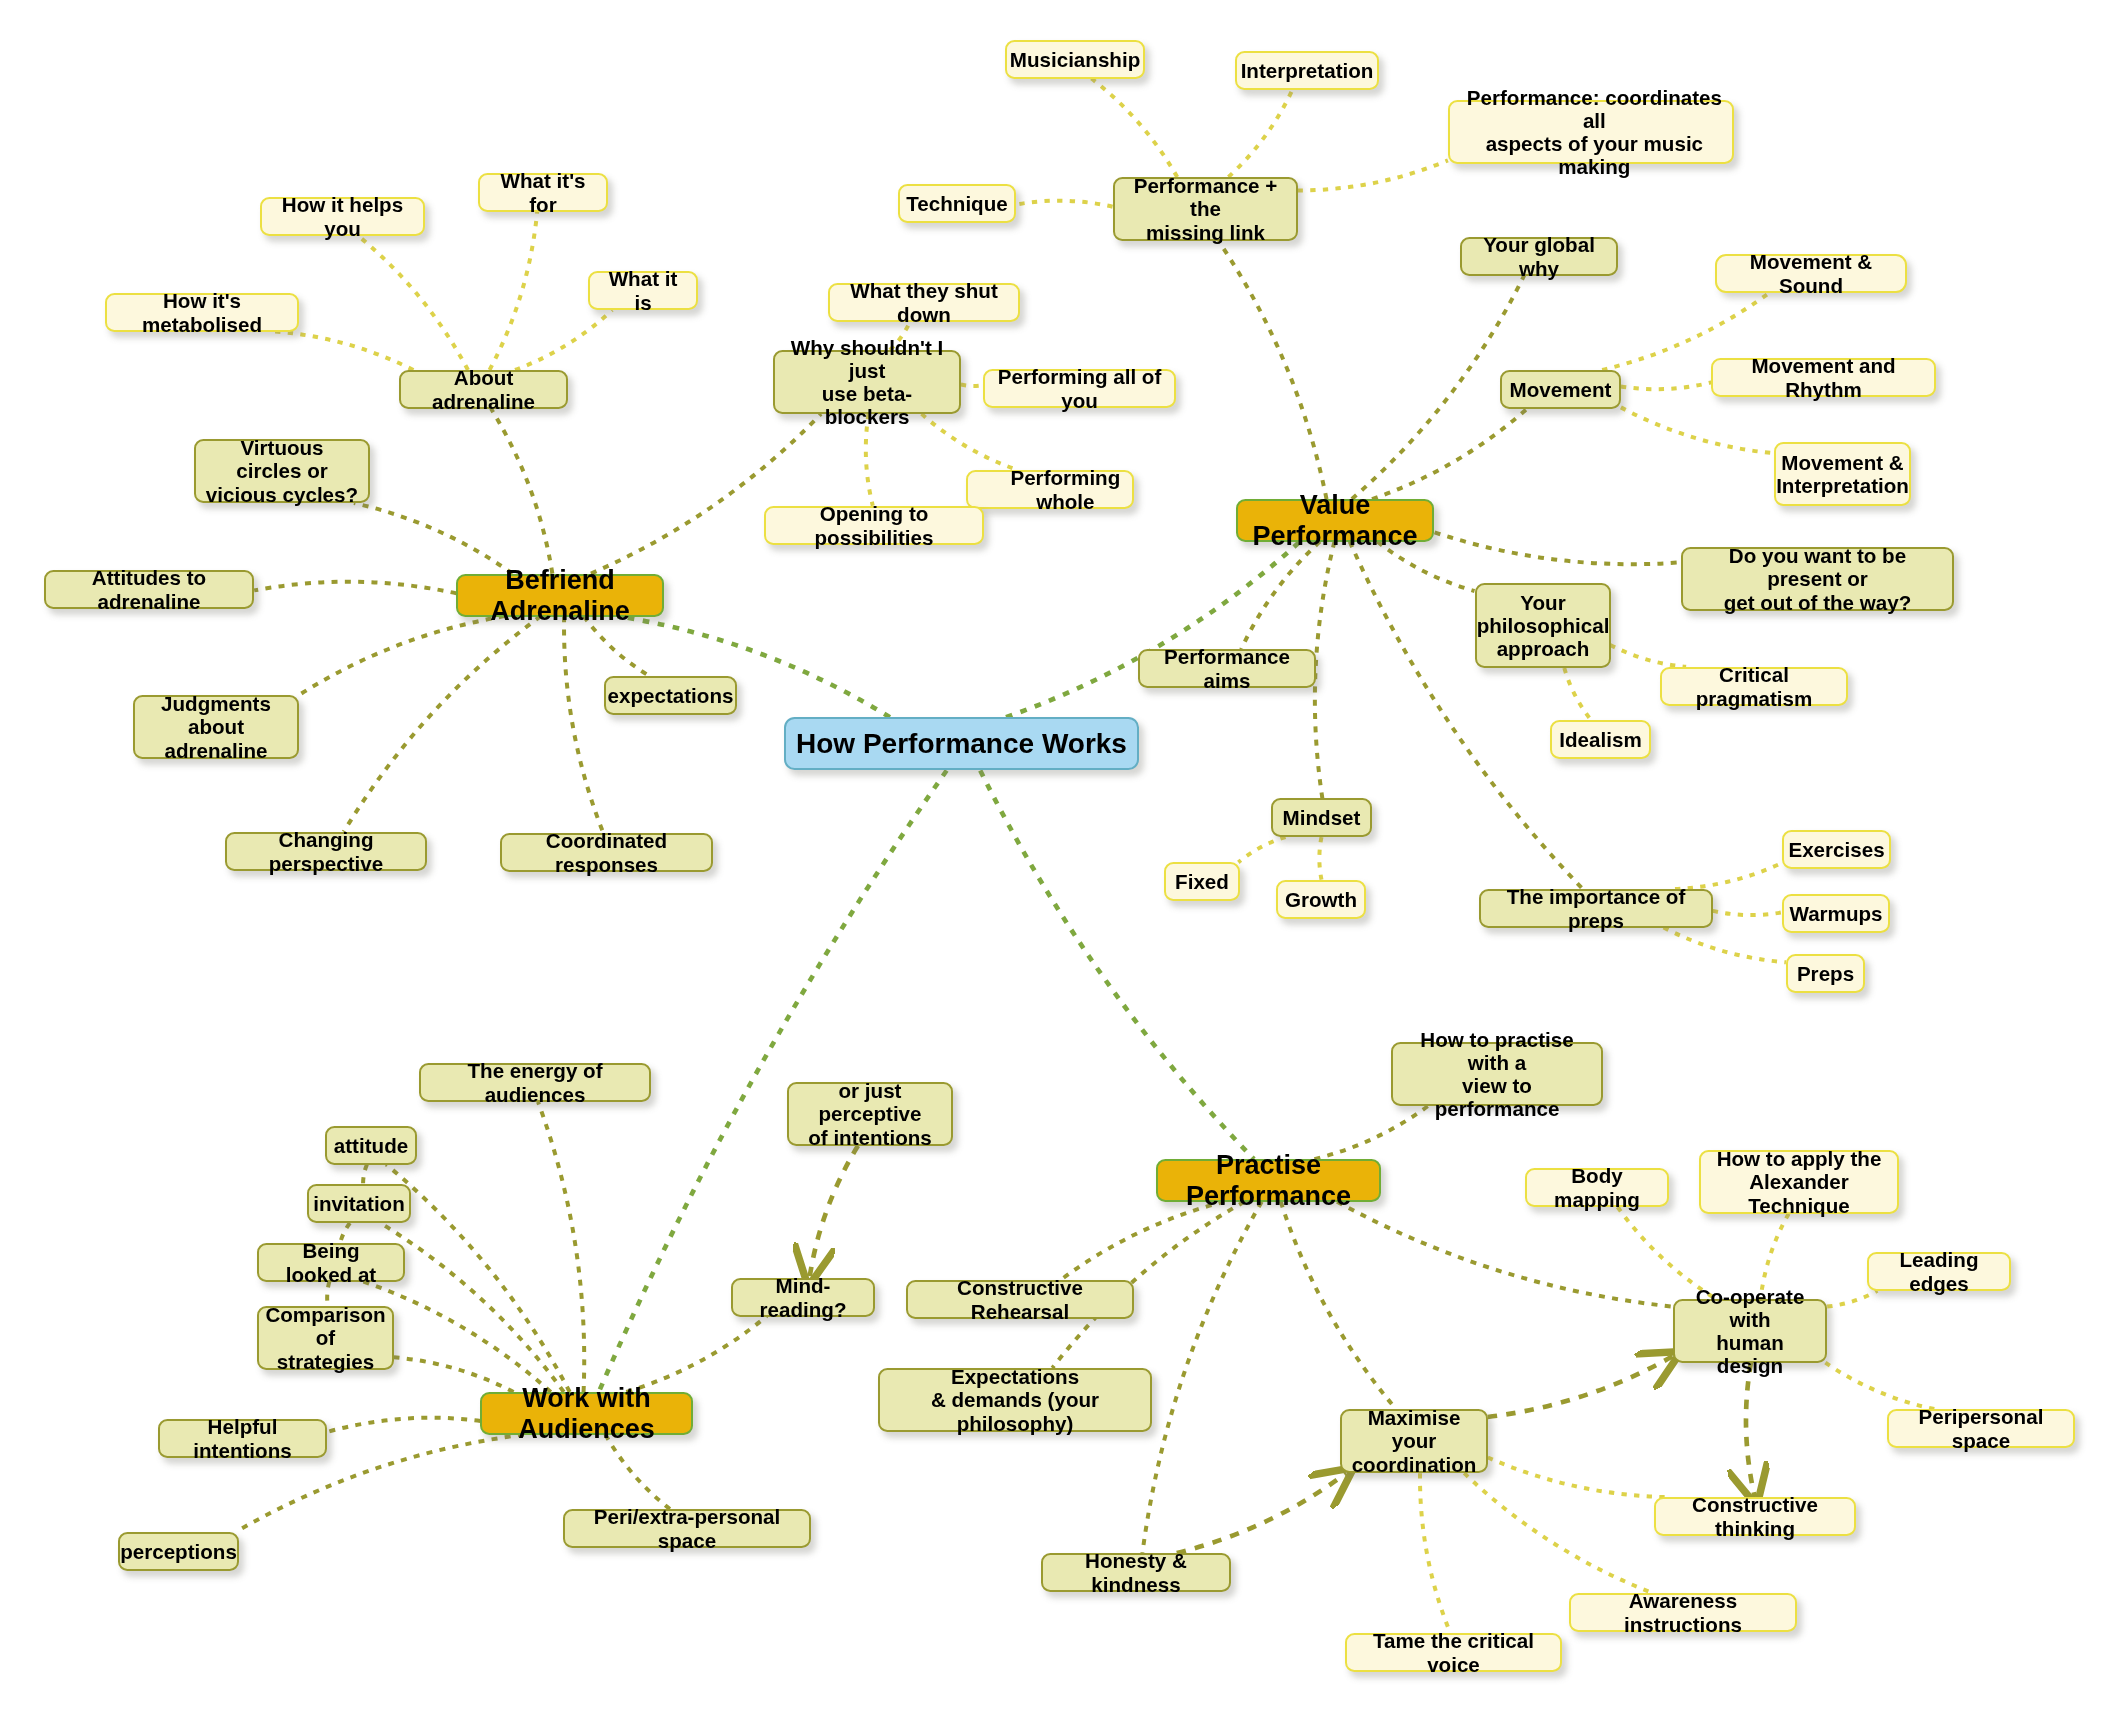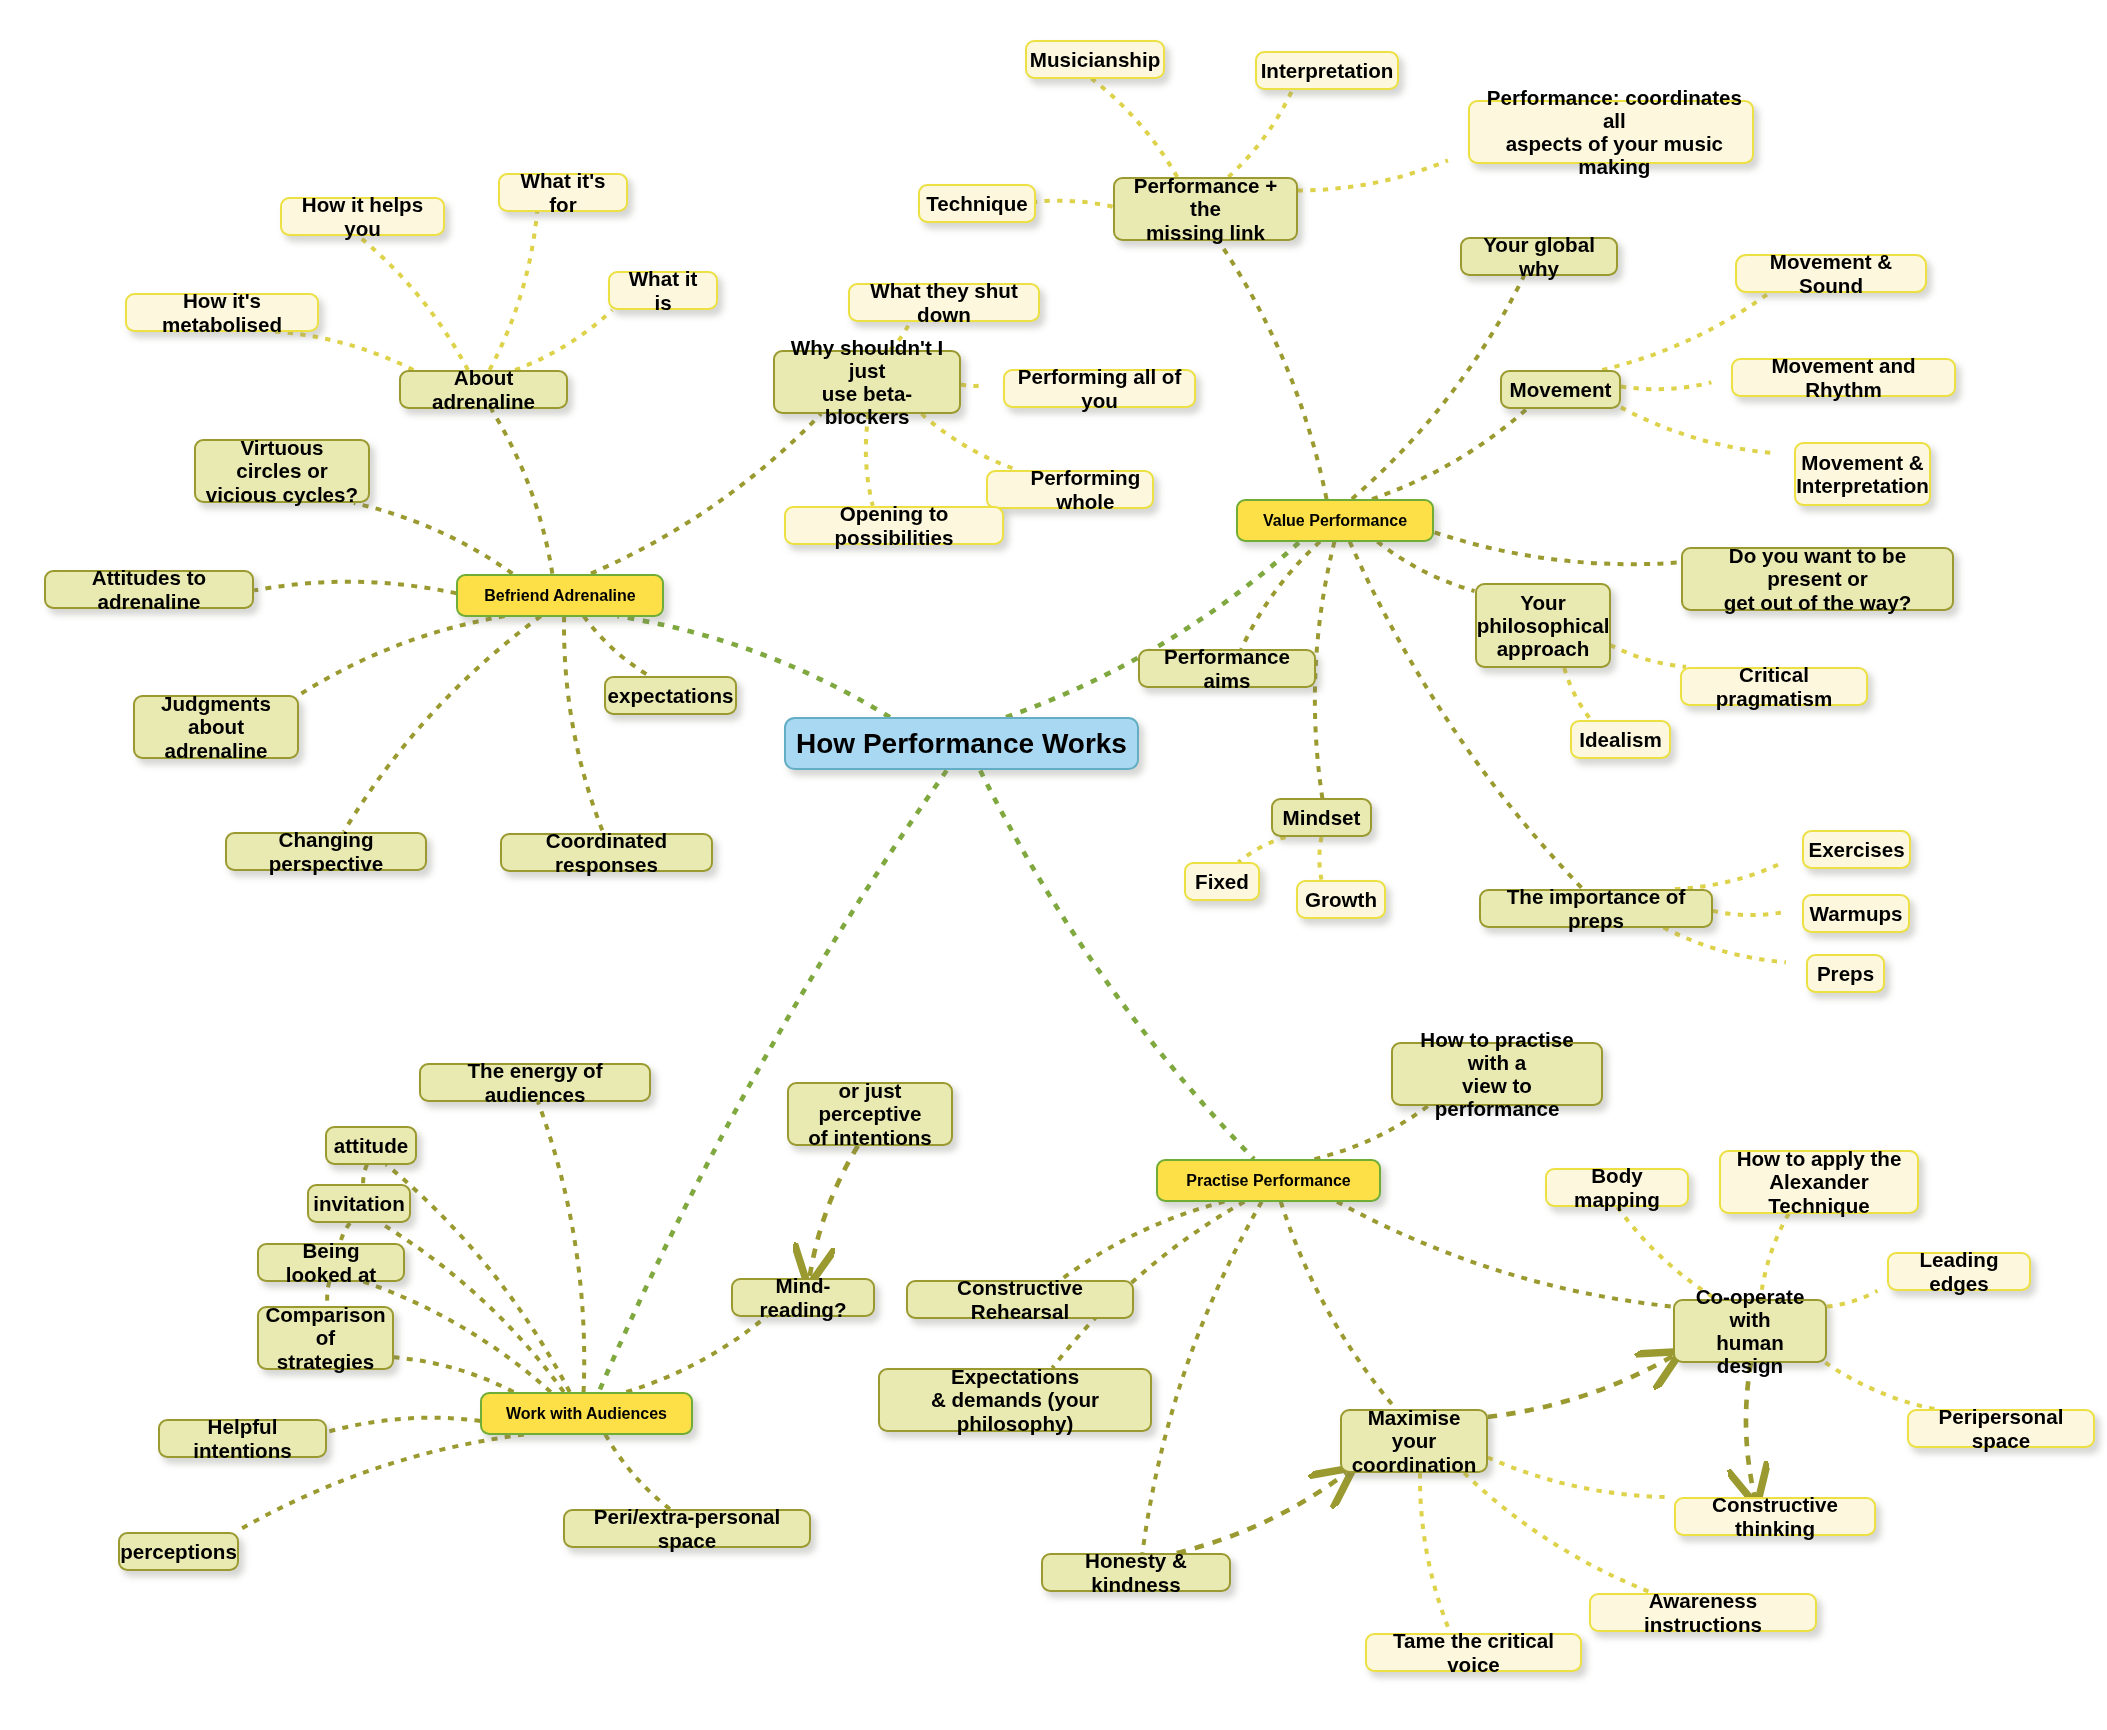--- a/index.html
+++ b/index.html
@@ -24,34 +24,33 @@
     box-shadow:4.7px 5.3px 6px rgba(120,120,110,0.30);
     white-space:pre-line;
   }
   .n-root{
     background:#a9d9f2;
     border:2.7px solid #63aec4;
     font-size:28px;
     border-radius:10.6px;
   }
   .n-branch{
-    background:#fde047;
+    background:#eab308;
     border:2.7px solid #70ad36;
-    font-size:16px;
+    font-size:27px;
   }
   .n-sub{
     background:#e9e9b2;
     border:2.7px solid #9a9a30;
     font-size:20.6px;
   }
   .n-leaf{
     background:#fdf8dd;
     border:2.7px solid #ece042;
     font-size:20.6px;
-    margin-left:20px;
   }
 </style>
 </head>
 <body>
 
 <div id="canvas">
   <svg id="edges" viewBox="0 0 3168 2600" xmlns="http://www.w3.org/2000/svg">
     <defs>
       <marker id="arw" markerWidth="9" markerHeight="9" refX="7" refY="4.5" orient="auto" markerUnits="strokeWidth">
         <path d="M0,0 L9,4.5 L0,9" fill="none" stroke="#9a9a30" stroke-width="1.6"></path>

